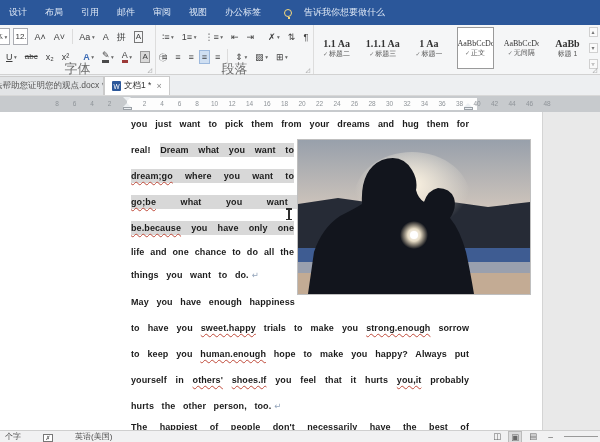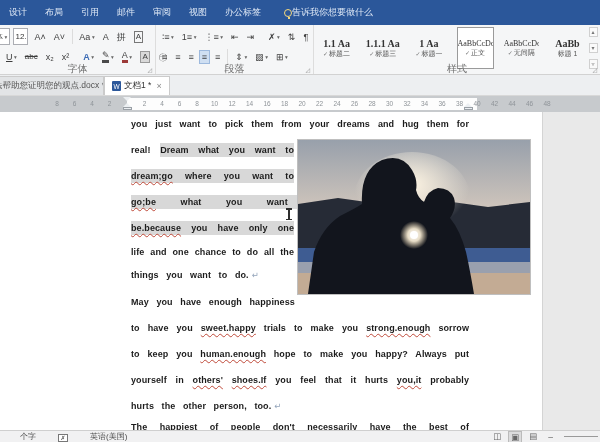--- a/index.html
+++ b/index.html
@@ -2,33 +2,33 @@
 <html><head>
 <meta charset="utf-8">
 <style>
 *{margin:0;padding:0;box-sizing:border-box}
 html,body{width:600px;height:442px;overflow:hidden}
 body{position:relative;font-family:"Liberation Sans",sans-serif;background:#fff}
 
 
 .titlebar{position:absolute;left:0;top:0;width:600px;height:25px;background:#2b579a;display:flex;align-items:center;color:#dde7f5;font-size:9px}
 .rtab{padding:0 9px;height:25px;display:flex;align-items:center;cursor:default;white-space:nowrap}
-.tellme{display:flex;align-items:center;gap:0;margin-left:14px;white-space:nowrap}
+.tellme{display:flex;align-items:center;gap:12px;margin-left:14px;white-space:nowrap}
 .bulb{width:8px;height:8px;border:1px solid #f5d97e;border-radius:50%;position:relative;display:inline-block}
 .bulb::after{content:"";position:absolute;left:2.5px;top:7px;width:2px;height:2px;background:#f5d97e}
 
 
 .ribbon{position:absolute;left:0;top:25px;width:600px;height:50px;background:#f5f6f7;border-bottom:1px solid #d2d2d2}
 .group{position:absolute;top:0;height:49px;border-right:1px solid #dddddd}
 .gfont{left:0;width:156px}
 .gpara{left:156px;width:158px}
 .gstyles{left:314px;width:286px;border-right:none}
 .brow{position:absolute;left:0;right:8px;height:19px;display:flex;align-items:center;padding-left:2px}
 .r1{top:2px}.r2{top:22px}
-.g-label{position:absolute;bottom:0;left:0;right:0;text-align:center;font-size:10px;color:#6d6d6d;height:10px;line-height:10px}
+.g-label{position:absolute;bottom:0;left:0;right:0;text-align:center;font-size:13px;color:#6d6d6d;height:10px;line-height:10px}
 .launcher{position:absolute;right:3px;bottom:1px;font-size:6px;color:#8a8a8a}
 .rbtn{display:inline-flex;align-items:center;margin:0 1px;padding:1px 2px;border:1px solid transparent;color:#3d3d3d}
 .rbtn.sel{background:#cfdff2;border-color:#9db9dd}
 .glyph{font-size:9px;line-height:10px}
 .glyph.ul{text-decoration:underline}
 .glyph.strike{text-decoration:line-through;font-size:8px}
 .glyph.box{border:1px solid #777;padding:0 1px;font-size:8px}
 .glyph.shade{background:#d9d9d9;border:1px solid #999;padding:0 1.5px;font-size:8px}
 .glyph.fx{color:#3b6bb5;font-weight:bold}
 .dd{font-size:5.5px;color:#666;margin-left:1.5px}
@@ -78,21 +78,21 @@
 .sq{text-decoration:underline;text-decoration-style:wavy;text-decoration-color:#bf4a3a;text-decoration-thickness:1px;text-underline-offset:2px}
 .pmark{color:#93a4ba;font-weight:400;font-size:8.5px;margin-left:3px}
 .photo{position:absolute;left:297px;top:27px;width:234px;height:156px;border:1px solid #bfbfbf;background:#888}
 .ibeam{position:absolute;left:286px;top:96px;width:6px;height:12px}
 .ibeam i{position:absolute;left:2.2px;top:0;width:1.5px;height:12px;background:#2e2e2e}
 .ibeam::before,.ibeam::after{content:"";position:absolute;left:0;width:6px;height:1.5px;background:#2e2e2e}
 .ibeam::before{top:0}.ibeam::after{bottom:0}
 
 
 .statusbar{position:absolute;left:0;top:430px;width:600px;height:12px;background:#f1f1f2;border-top:1px solid #cfcfcf;display:flex;align-items:center;font-size:8px;color:#4d4d4d}
-.sleft{display:flex;align-items:flex-end;gap:22px;padding-left:20px}
+.sleft{display:flex;align-items:flex-end;gap:22px;padding-left:5px}
 .bookicon{width:10px;height:8px;border:1px solid #777;position:relative;font-size:6px;line-height:7px;text-align:center;color:#555;background:#fff}
 .sright{position:absolute;right:0;display:flex;align-items:center;gap:7px;padding-right:2px}
 .vbtn{font-size:8.5px;color:#666;padding:0 2px}
 .vbtn.sel{background:#dcdcdd;border:1px solid #bbb}
 .ztrack{width:34px;height:1px;background:#9a9a9a;margin-left:2px}
 </style>
 </head>
 <body>
 
 <div class="titlebar">
@@ -269,21 +269,20 @@
         <div class="styleit">
           <div class="spv">AaBb</div>
           <div class="snm">标题 1</div>
         </div>
       </div>
     <div class="sscroll" id="styleScroll">
         <span>▴</span>
         <span>▾</span>
         <span>▿</span>
       </div>
-    <div class="g-label">样式</div>
     <div class="launcher">◿</div>
   </div>
 </div>
 
 <div class="tabbar" id="docTabs">
     <div class="dtab clip">
       <span class="dtt">法帮助您证明您的观点.docx *</span>
     </div>
     <div class="dtab act">
       <span class="wicon">W</span>

